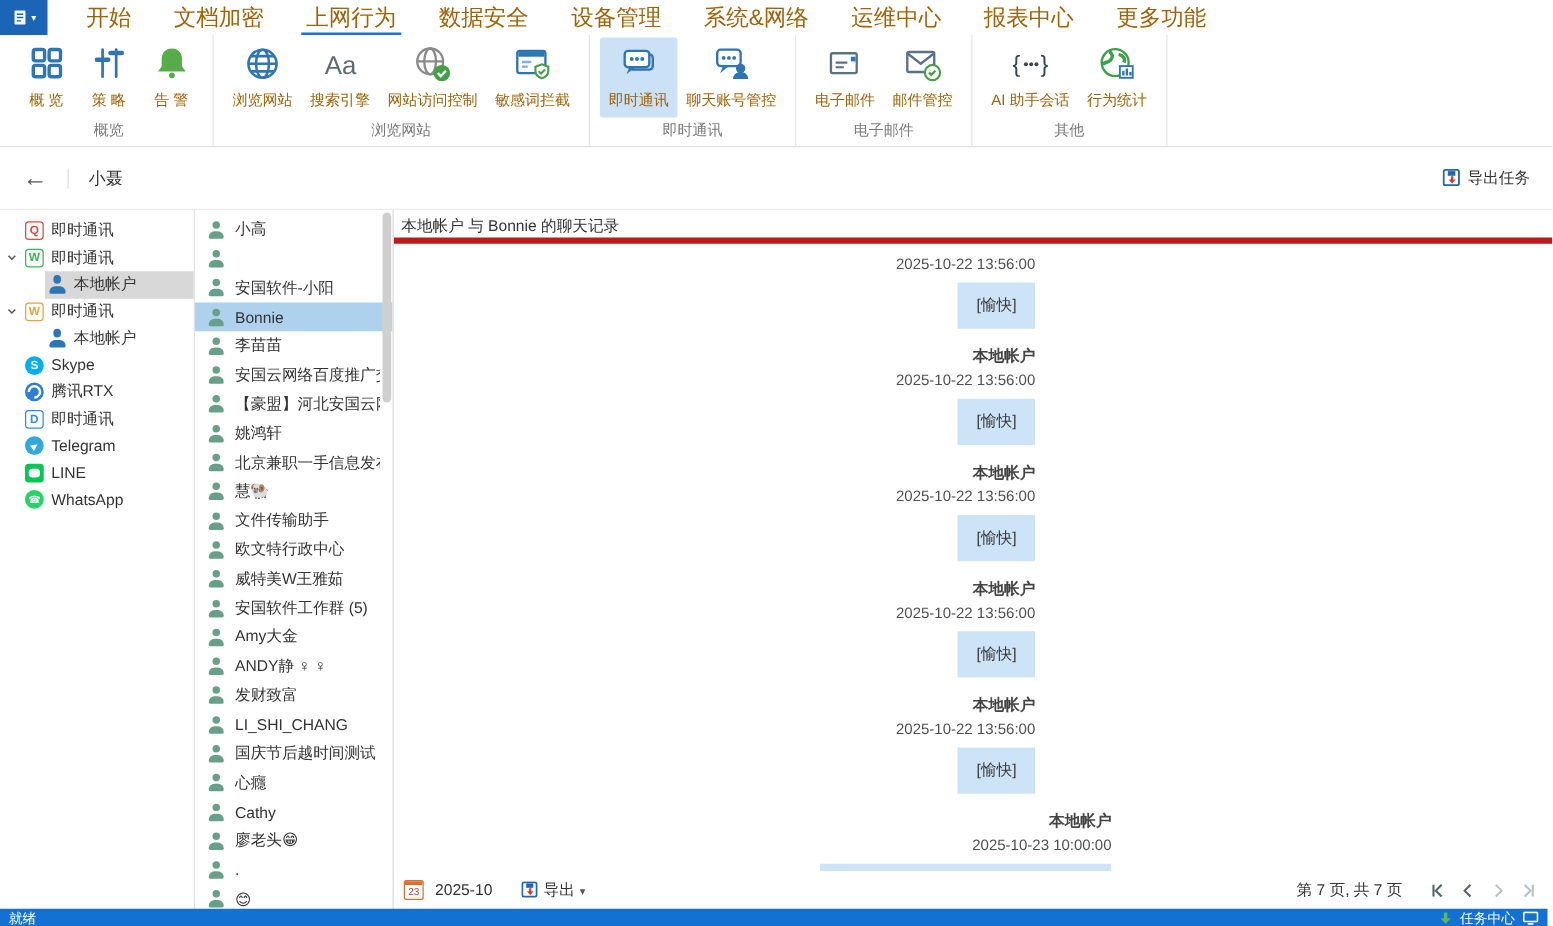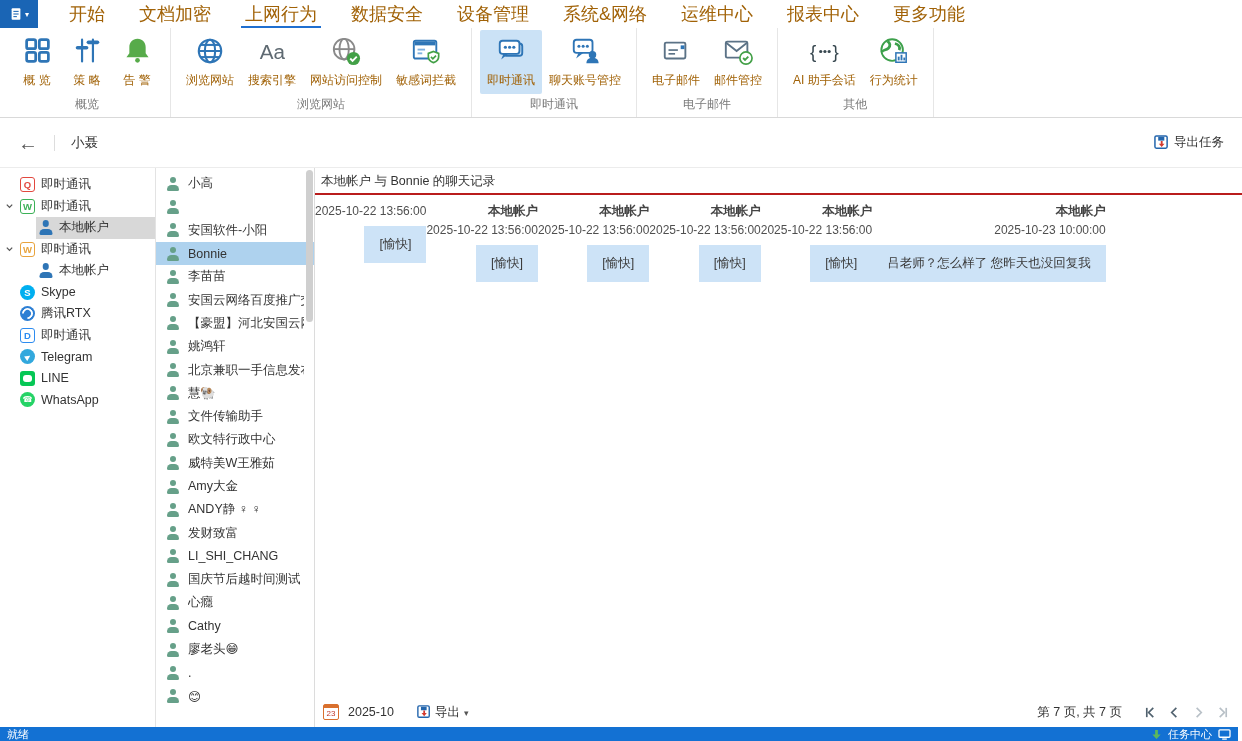--- a/index.html
+++ b/index.html
@@ -66,22 +66,22 @@
   .contacts{width:160px;border-left:1px solid #e3e3e3;border-right:1px solid #dcdcdc;padding-top:4px;position:relative;overflow:hidden}
   .contact-row{display:flex;align-items:center;gap:8px;height:23.3px;padding:0 10px;cursor:pointer}
   .contact-row.selected{background:#aed2ee}
   .contact-name{font-size:12.5px;color:#333;white-space:nowrap;overflow:hidden;flex:1}
   .person{position:relative;width:14px;height:14px;display:inline-block;flex:0 0 14px}
   .person::before{content:"";position:absolute;top:0;left:50%;transform:translateX(-50%);width:6px;height:6px;border-radius:50%;background:#66a089}
   .person::after{content:"";position:absolute;bottom:0;left:50%;transform:translateX(-50%);width:12px;height:6px;border-radius:6px 6px 2px 2px;background:#66a089}
   .cscroll{position:absolute;top:2px;right:1px;width:7px;height:152px;background:#cfcfcf;border-radius:4px}
 
   .chat{flex:1;position:relative;overflow:hidden}
-  .chat-head{height:27px;line-height:27px;padding-left:6px;font-size:12.5px;color:#333;border-bottom:2px solid #b91c1c}
-  .msgs{position:absolute;top:28px;bottom:30px;left:0;right:0;overflow:hidden;display:flex;flex-direction:row;align-items:flex-start;padding:6px 12px 0 0}
+  .chat-head{height:27px;line-height:27px;padding-left:6px;font-size:12.5px;color:#333;border-bottom:5px solid #b91c1c}
+  .msgs{position:absolute;top:28px;bottom:30px;left:0;right:0;overflow:hidden;display:flex;flex-direction:column;align-items:center;padding:6px 12px 0 0}
   .msg{text-align:right;margin-bottom:13px}
   .msg-sender{font-size:12.5px;font-weight:bold;color:#444;line-height:19px}
   .msg-sender:empty{display:none}
   .msg-time{font-size:12px;color:#4f4f4f;line-height:19px}
   .msg-bubble{display:inline-block;background:#cde3f7;border-radius:0;padding:10px 15px;font-size:12.5px;color:#3a3a3a;margin-top:5px}
 
   .chat-foot{position:absolute;bottom:0;left:0;right:0;height:30px;display:flex;align-items:center;padding:0 12px 0 8px;gap:9px;background:#fff}
   .cal{width:16px;height:16px;border:1px solid #d9702e;border-radius:2px;position:relative;background:#fff;flex:0 0 16px}
   .cal::before{content:"";position:absolute;top:0;left:0;right:0;height:3px;background:#d9702e}
   .cal-day{position:absolute;top:4px;left:0;right:0;text-align:center;font-size:8px;color:#c0392b}
@@ -509,20 +509,24 @@
         <div class="contact-row">
           <span class="person"></span>
           <span class="contact-name">欧文特行政中心</span>
         </div>
 
         <div class="contact-row">
           <span class="person"></span>
           <span class="contact-name">威特美W王雅茹</span>
         </div>
 
+        <div class="contact-row">
+          <span class="person"></span>
+          <span class="contact-name">安国软件工作群 (5)</span>
+        </div>
 
         <div class="contact-row">
           <span class="person"></span>
           <span class="contact-name">Amy大金</span>
         </div>
 
         <div class="contact-row">
           <span class="person"></span>
           <span class="contact-name">ANDY静 ♀ ♀</span>
         </div>

